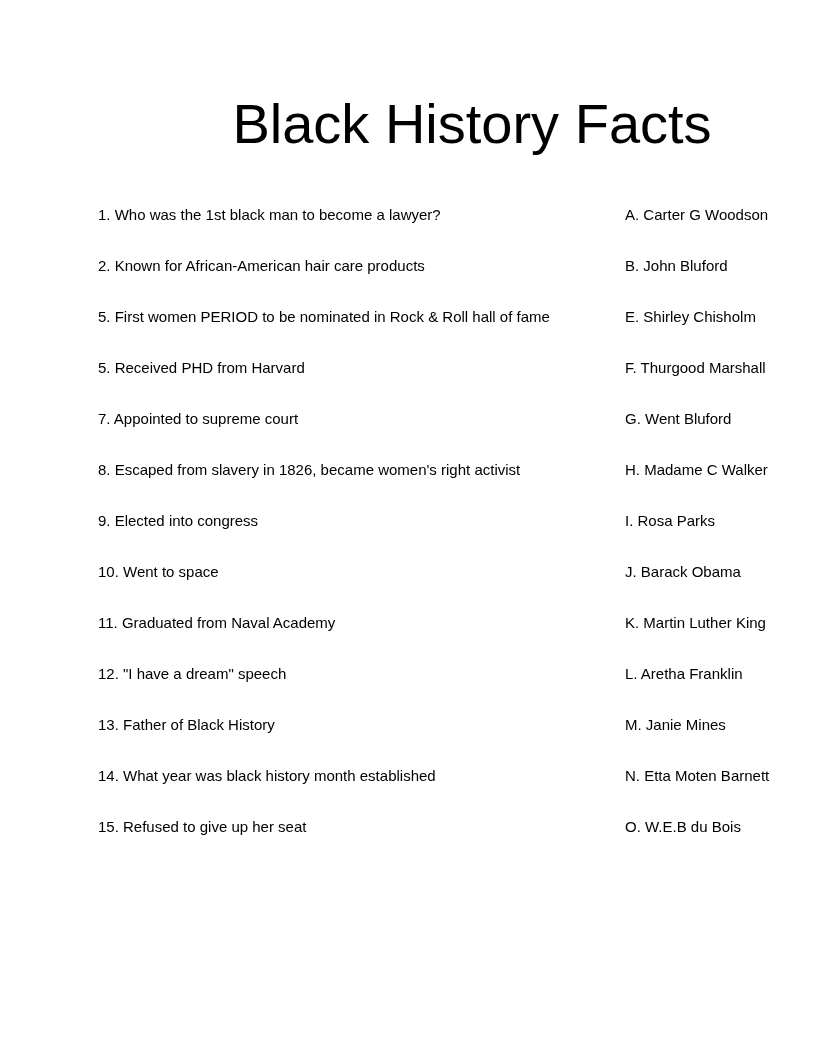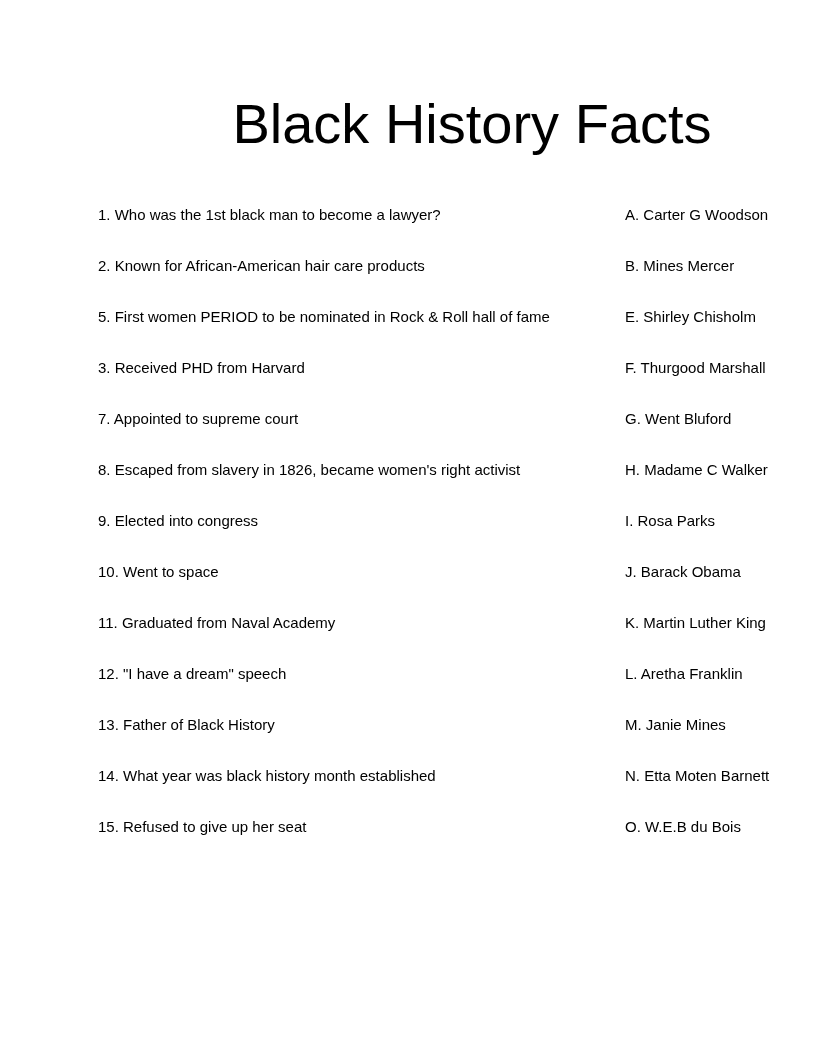--- a/index.html
+++ b/index.html
@@ -61,32 +61,32 @@
 
   <div class="quiz-list">
 
     <div class="quiz-row">
       <span class="q-cell">1. Who was the 1st black man to become a lawyer?</span>
       <span class="a-cell">A. Carter G Woodson</span>
     </div>
 
     <div class="quiz-row">
       <span class="q-cell">2. Known for African-American hair care products</span>
-      <span class="a-cell">B. Mines Mercer</span>
+      <span class="a-cell">B. John Bluford</span>
     </div>
 
 
 
     <div class="quiz-row">
       <span class="q-cell">5. First women PERIOD to be nominated in Rock &amp; Roll hall of fame</span>
       <span class="a-cell">E. Shirley Chisholm</span>
     </div>
 
     <div class="quiz-row">
-      <span class="q-cell">3. Received PHD from Harvard</span>
+      <span class="q-cell">5. Received PHD from Harvard</span>
       <span class="a-cell">F. Thurgood Marshall</span>
     </div>
 
     <div class="quiz-row">
       <span class="q-cell">7. Appointed to supreme court</span>
       <span class="a-cell">G. Went Bluford</span>
     </div>
 
     <div class="quiz-row">
       <span class="q-cell">8. Escaped from slavery in 1826, became women's right activist</span>

